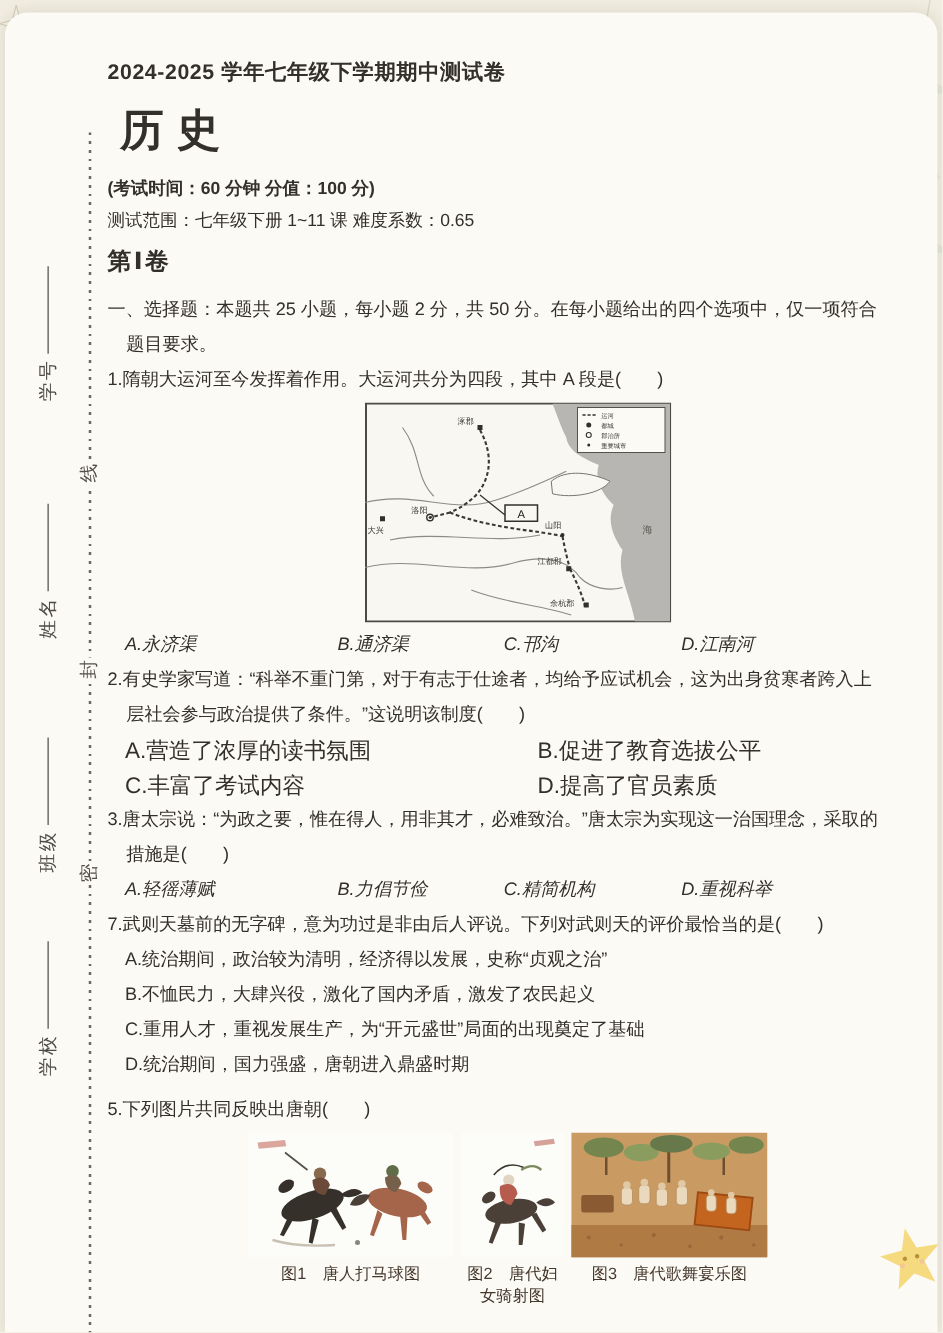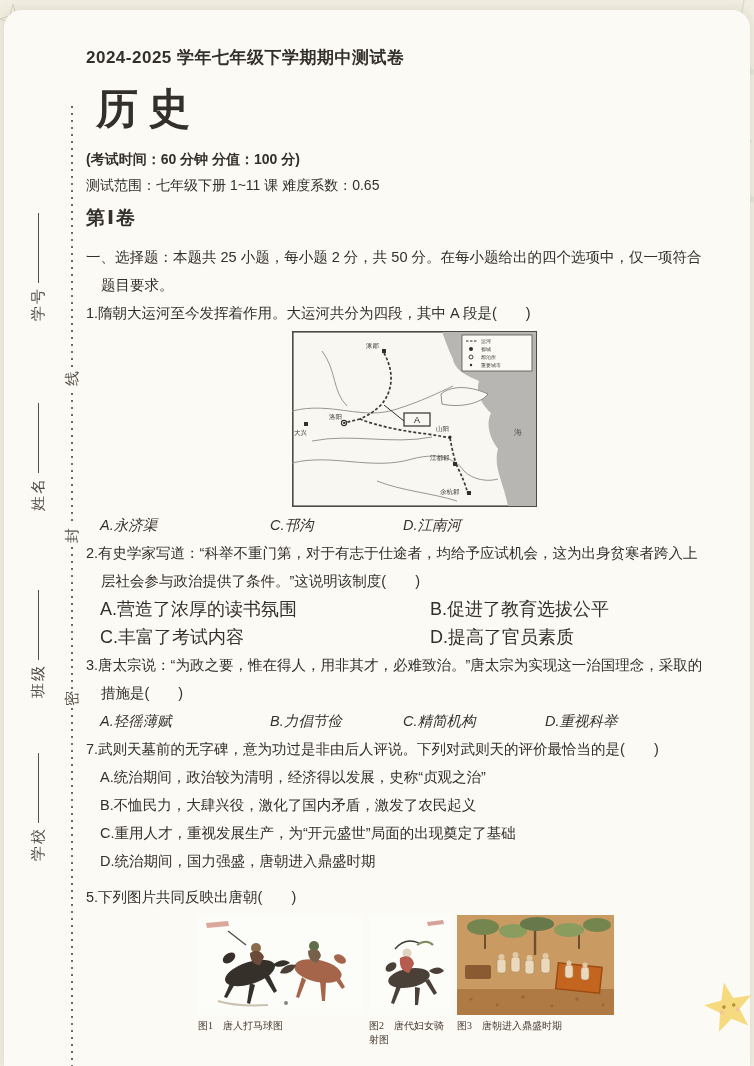--- a/index.html
+++ b/index.html
@@ -27,37 +27,37 @@
   }
   .seal-field .blank{display:inline-block;width:70px;height:1px;border-bottom:1.6px solid #55504a;margin-left:4px;}
   .seal-char{
     position:absolute;left:58px;transform:rotate(-90deg);
     font-size:15px;color:#55514a;background:#fcfaf4;padding:1px 2px;line-height:1;
   }
   
   .content{position:absolute;left:86px;top:38px;width:620px;}
   .t-center{}
   .session-title{font-size:17px;font-weight:bold;letter-spacing:.5px;margin:8px 0 0 0;}
-  .subject{font-size:42px;font-weight:bold;letter-spacing:10px;margin:12px 0 0 0;text-indent:10px;}
+  .subject{font-size:35px;font-weight:bold;letter-spacing:10px;margin:12px 0 0 0;text-indent:10px;}
   .exam-info{font-size:14px;font-weight:bold;margin:14px 0 0 0;}
   .scope{font-size:14px;margin:8px 0 0 0;}
   .part-heading{font-size:19px;font-weight:bold;margin:10px 0 0 0;letter-spacing:2px;}
   .intro{font-size:14.5px;line-height:28px;margin:12px 0 0 0;padding-left:15px;text-indent:-15px;}
   .stem{font-size:14.5px;line-height:28px;margin:0;padding-left:15px;text-indent:-15px;}
   .opts4{display:grid;grid-template-columns:170px 133px 142px 1fr;margin-left:14px;font-size:14.5px;line-height:28px;font-style:italic;}
   .opts2{display:grid;grid-template-columns:330px 1fr;margin-left:14px;font-size:18px;line-height:28px;}
   .opts1 div{margin-left:14px;font-size:14.5px;line-height:28px;}
   .map-wrap{margin:4px 0 4px 206px;line-height:0;}
   .figs{display:flex;gap:6px;margin:4px 0 0 112px;}
   .figs svg{display:block;border:0;}
   .fig-captions{display:flex;gap:6px;margin:4px 0 0 112px;}
   .fig-captions span{
-    display:inline-block;text-align:left;
-    font-family:Liberation Serif, serif;
-    font-size:10px;color:#45392e;
+    display:inline-block;text-align:center;
+    font-family:Liberation Sans, sans-serif;
+    font-size:13px;color:#45392e;
   }
   .cap1{width:165px;} .cap2{width:82px;} .cap3{width:157px;}
 </style>
 </head>
 <body>
 
 <svg class="deco" style="left:0;top:4px" width="26" height="30" viewBox="0 0 26 30">
   <path d="M13 0 L16 12 L26 15 L16 18 L13 30 L10 18 L0 15 L10 12 Z" fill="#f7f4ea" stroke="#d6cfbc" stroke-width="1"></path>
 </svg>
 <svg class="deco" style="left:24px;top:76px" width="64" height="70" viewBox="0 0 64 70">
@@ -188,20 +188,21 @@
           <text x="189" y="20">都城</text>
           <text x="189" y="28">郡治所</text>
           <text x="189" y="36">重要城市</text>
         </g>
       </g>
     </svg>
   </div>
 
   <div class="opts4">
     <span>A.永济渠</span>
+    <span>B.通济渠</span>
     <span>C.邗沟</span>
     <span>D.江南河</span>
   </div>
 
   <p class="stem">2.有史学家写道：“科举不重门第，对于有志于仕途者，均给予应试机会，这为出身贫寒者跨入上层社会参与政治提供了条件。”这说明该制度(　　)</p>
   <div class="opts2">
     <span>A.营造了浓厚的读书氛围</span>
     <span>B.促进了教育选拔公平</span>
     <span>C.丰富了考试内容</span>
     <span>D.提高了官员素质</span>
@@ -309,21 +310,21 @@
         <circle cx="88.5" cy="41" r="3"></circle>
           <circle cx="112" cy="48" r="2.6"></circle>
           <circle cx="128" cy="50" r="2.6"></circle>
       </g>
     </svg>
   </div>
 
   <div class="fig-captions">
     <span class="cap1">图1　唐人打马球图</span>
     <span class="cap2">图2　唐代妇女骑射图</span>
-    <span class="cap3">图3　唐朝进入鼎盛时期</span>
+    <span class="cap3">图3　唐代歌舞宴乐图</span>
   </div>
 </div>
 
 <svg class="deco" style="right:0;top:980px" width="50" height="54" viewBox="0 0 50 54">
   <g transform="rotate(-12 25 27)">
     <path d="M25 2 L31 19 L49 20 L35 31 L40 49 L25 39 L10 49 L15 31 L1 20 L19 19 Z" fill="#f6da7f"></path>
     <circle cx="20" cy="26" r="1.8" fill="#b9903c"></circle>
     <circle cx="30" cy="26" r="1.8" fill="#b9903c"></circle>
     <circle cx="17" cy="31" r="2" fill="#efc29b" opacity="0.8"></circle>
     <circle cx="33" cy="31" r="2" fill="#efc29b" opacity="0.8"></circle>

